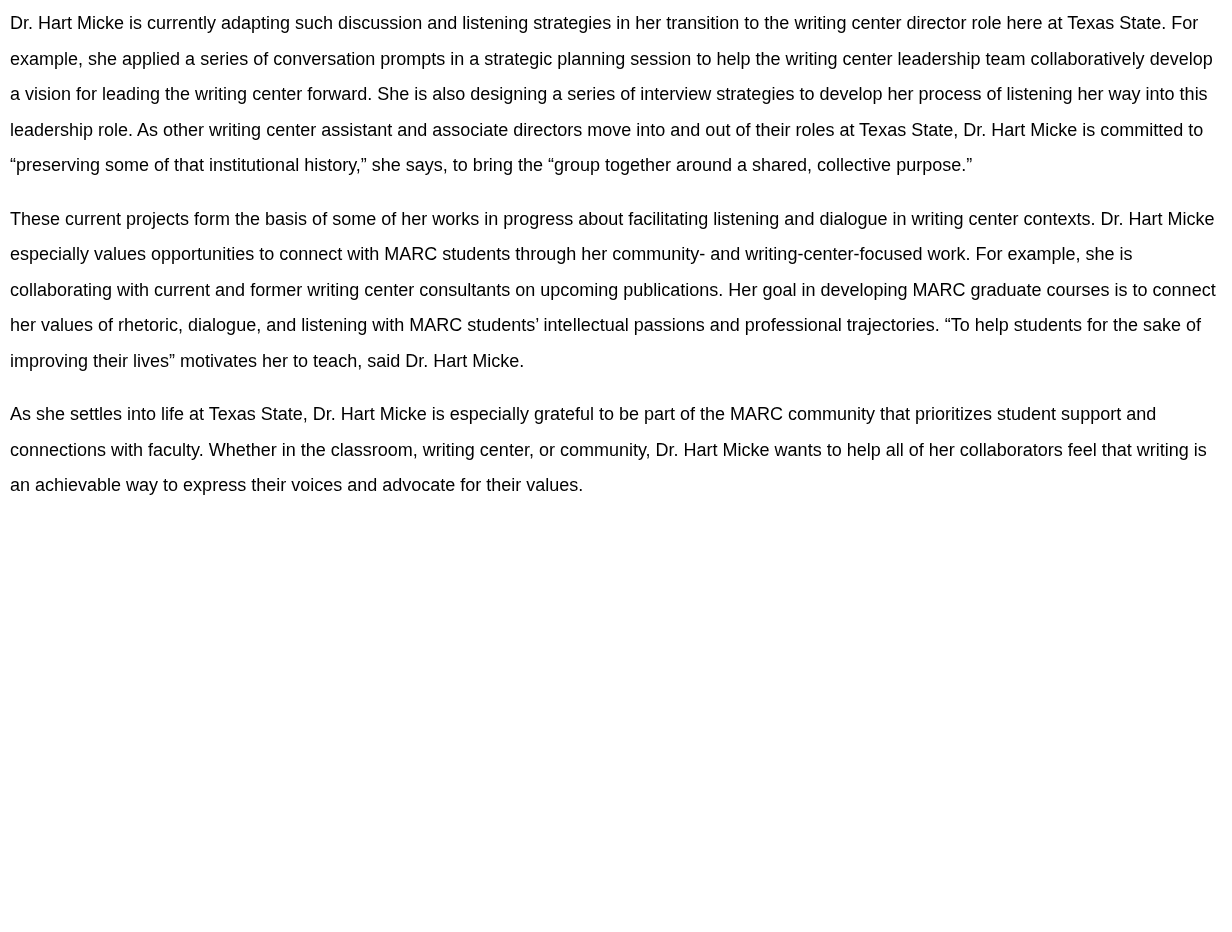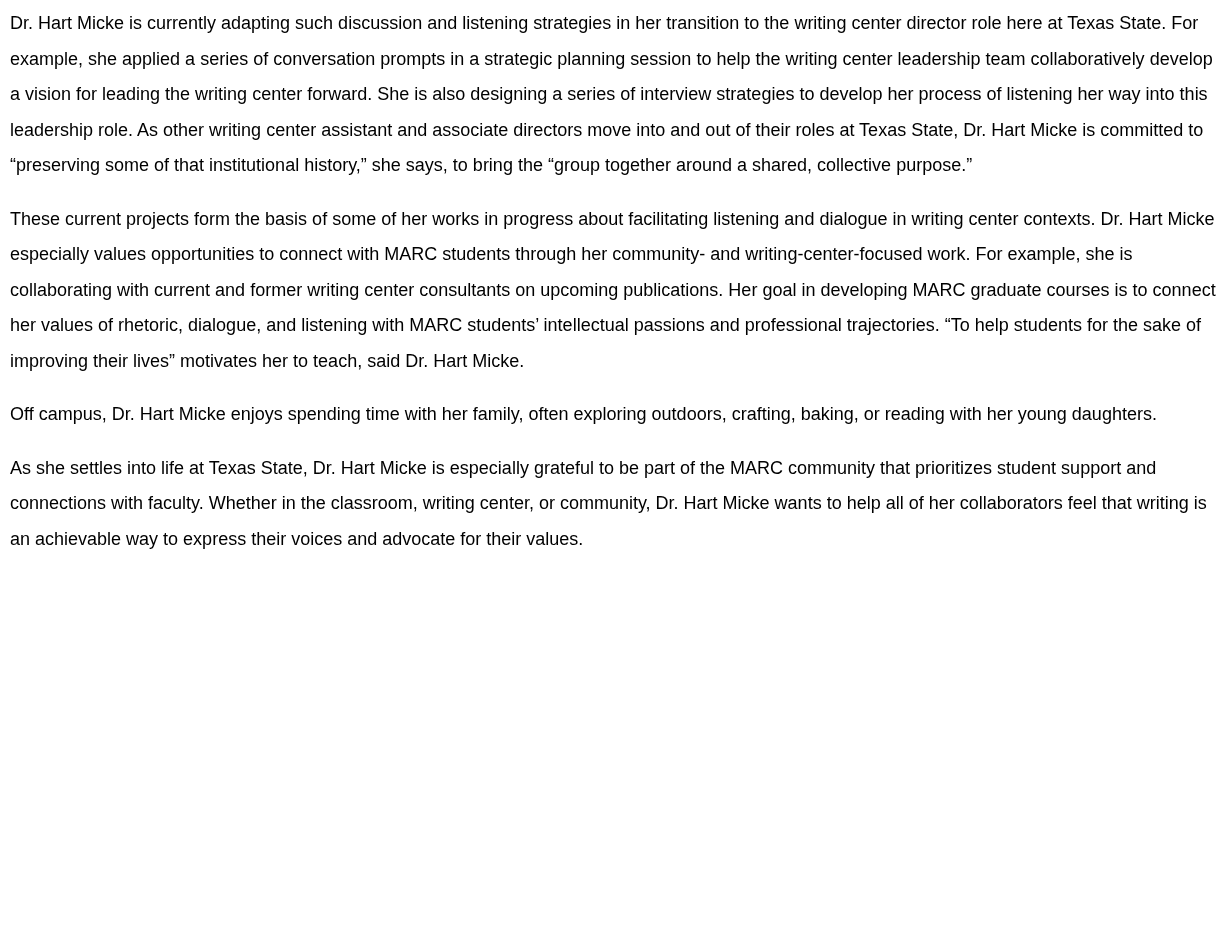--- a/index.html
+++ b/index.html
@@ -28,16 +28,15 @@
     margin: 0 0 18px 0;
   }
 </style>
 </head>
 <body>
 
 <div class="page">
   <main class="article">
     <p>Dr. Hart Micke is currently adapting such discussion and listening strategies in her transition to the writing center director role here at Texas State. For example, she applied a series of conversation prompts in a strategic planning session to help the writing center leadership team collaboratively develop a vision for leading the writing center forward. She is also designing a series of interview strategies to develop her process of listening her way into this leadership role. As other writing center assistant and associate directors move into and out of their roles at Texas State, Dr. Hart Micke is committed to “preserving some of that institutional history,” she says, to bring the “group together around a shared, collective purpose.”</p>
     <p>These current projects form the basis of some of her works in progress about facilitating listening and dialogue in writing center contexts. Dr. Hart Micke especially values opportunities to connect with MARC students through her community- and writing-center-focused work. For example, she is collaborating with current and former writing center consultants on upcoming publications. Her goal in developing MARC graduate courses is to connect her values of rhetoric, dialogue, and listening with MARC students’ intellectual passions and professional trajectories. “To help students for the sake of improving their lives” motivates her to teach, said Dr. Hart Micke.</p>
-    <p>Off campus, Dr. Hart Micke enjoys spending time with her family, often exploring outdoors, crafting, baking, or reading with her young daughters.</p>
     <p>As she settles into life at Texas State, Dr. Hart Micke is especially grateful to be part of the MARC community that prioritizes student support and connections with faculty. Whether in the classroom, writing center, or community, Dr. Hart Micke wants to help all of her collaborators feel that writing is an achievable way to express their voices and advocate for their values.</p>
   </main>
 </div>
 
 </body></html>

